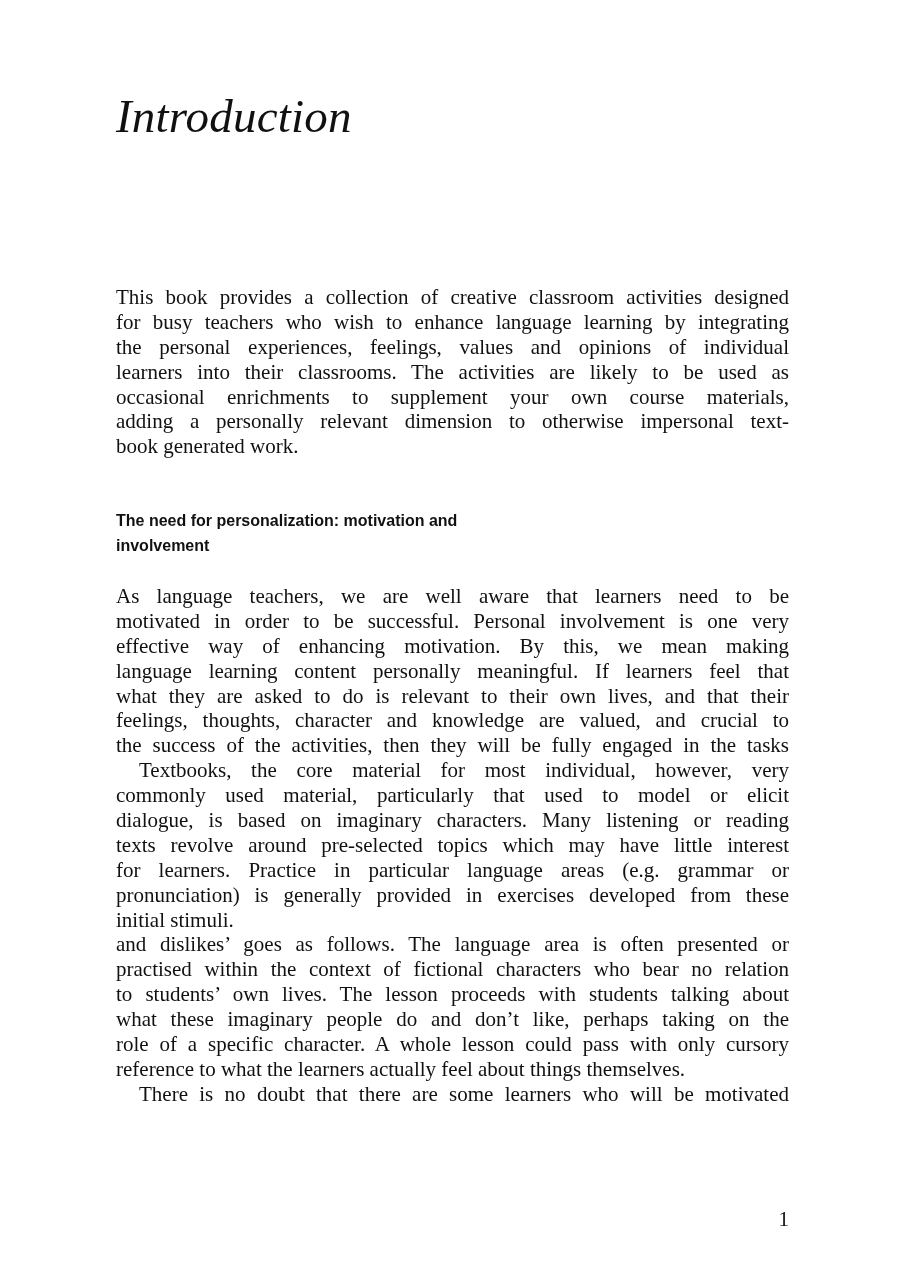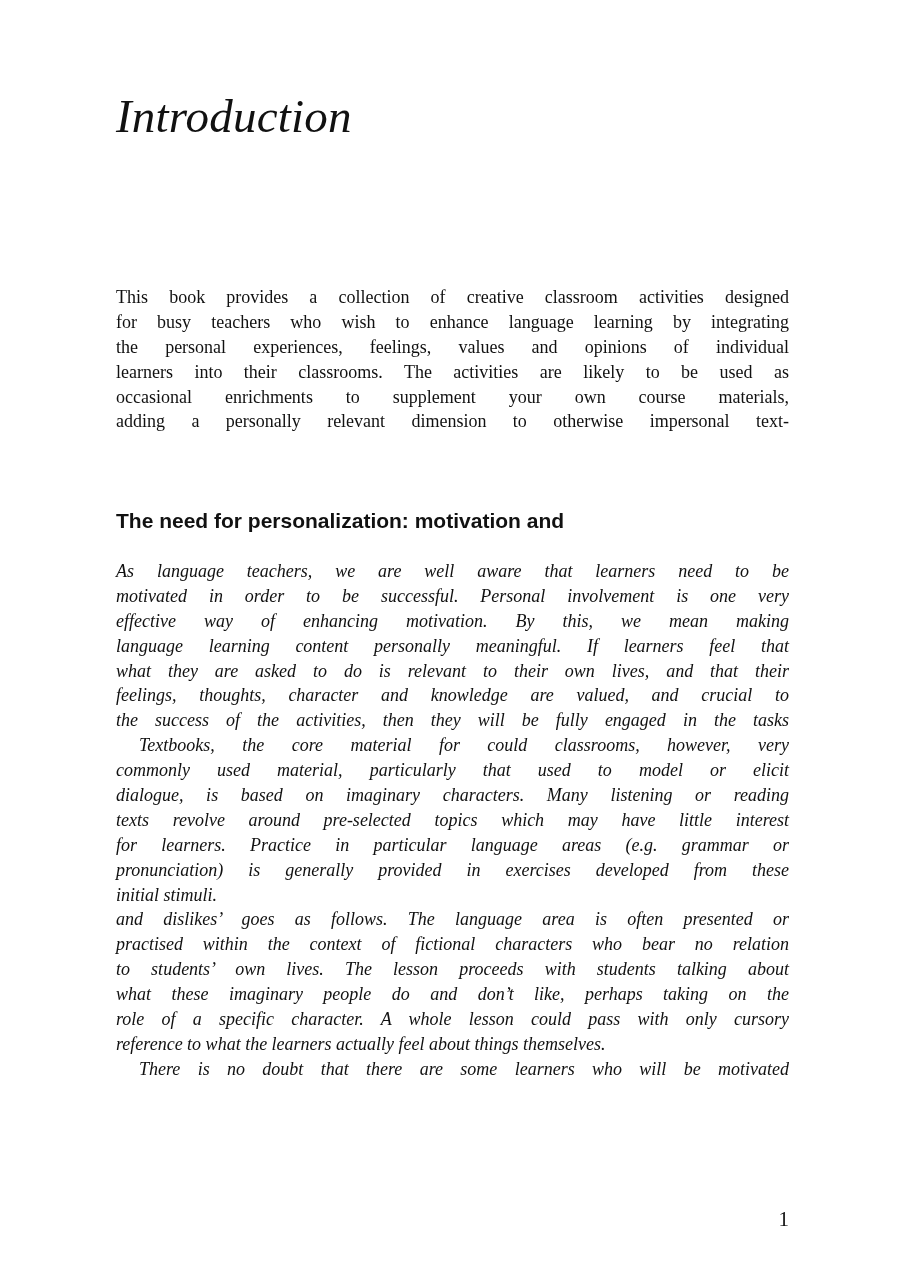--- a/index.html
+++ b/index.html
@@ -7,29 +7,29 @@
   .page { position: absolute; left: 0; top: 0; width: 900px; height: 1261px; border-radius: 21px; }
   .title {
     position: absolute; left: 116px; top: 86px;
     font-family: "Liberation Serif", "DejaVu Serif", serif;
     font-style: italic; font-size: 47px; line-height: 60px; margin: 0; font-weight: normal;
     letter-spacing: 0.2px;
   }
   .block { position: absolute; left: 116px; width: 673px; }
   .line {
     font-family: "Liberation Serif", "DejaVu Serif", serif;
-    font-size: 18px; line-height: 24.9px; height: 24.9px;
+    font-size: 21px; line-height: 24.9px; height: 24.9px;
     text-align: justify; text-align-last: justify; white-space: nowrap; overflow: visible;
   }
   .line.last { text-align-last: left; }
   .line.indent { text-indent: 23px; }
   .heading {
     position: absolute; left: 116px; top: 508px; margin: 0;
     font-family: "Liberation Sans", "DejaVu Sans", sans-serif;
-    font-weight: bold; font-size: 21px; line-height: 25px;
+    font-weight: bold; font-size: 16px; line-height: 25px;
   }
   .heading div { white-space: nowrap; }
   .page-number {
     position: absolute; left: 760px; width: 29px; top: 1207px; text-align: right;
     font-family: "Liberation Serif", "DejaVu Serif", serif; font-size: 21px; line-height: 24px;
   }
 </style>
 </head>
 <body>
 
@@ -37,38 +37,40 @@
 
   <h1 class="title">Introduction</h1>
 
   <div class="block" style="top:285px;">
     <div class="line">This book provides a collection of creative classroom activities designed</div>
     <div class="line">for busy teachers who wish to enhance language learning by integrating</div>
     <div class="line">the personal experiences, feelings, values and opinions of individual</div>
     <div class="line">learners into their classrooms. The activities are likely to be used as</div>
     <div class="line">occasional enrichments to supplement your own course materials,</div>
     <div class="line">adding a personally relevant dimension to otherwise impersonal text-</div>
+    <div class="line last">book generated work.</div>
   </div>
 
   <h2 class="heading">
     <div>The need for personalization: motivation and</div>
+    <div>involvement</div>
   </h2>
 
-  <div class="block" style="top:559px;font-style:italic;">
+  <div class="block" style="top:584px;">
     <div>
       <div class="line">As language teachers, we are well aware that learners need to be</div>
       <div class="line">motivated in order to be successful. Personal involvement is one very</div>
       <div class="line">effective way of enhancing motivation. By this, we mean making</div>
       <div class="line">language learning content personally meaningful. If learners feel that</div>
       <div class="line">what they are asked to do is relevant to their own lives, and that their</div>
       <div class="line">feelings, thoughts, character and knowledge are valued, and crucial to</div>
       <div class="line">the success of the activities, then they will be fully engaged in the tasks</div>
     </div>
     <div>
-      <div class="line indent">Textbooks, the core material for could classrooms, however, very</div>
+      <div class="line indent">Textbooks, the core material for most individual, however, very</div>
       <div class="line">commonly used material, particularly that used to model or elicit</div>
       <div class="line">dialogue, is based on imaginary characters. Many listening or reading</div>
       <div class="line">texts revolve around pre-selected topics which may have little interest</div>
       <div class="line">for learners. Practice in particular language areas (e.g. grammar or</div>
       <div class="line">pronunciation) is generally provided in exercises developed from these</div>
       <div class="line last">initial stimuli.</div>
     </div>
     <div>
       <div class="line">and dislikes’ goes as follows. The language area is often presented or</div>
       <div class="line">practised within the context of fictional characters who bear no relation</div>

